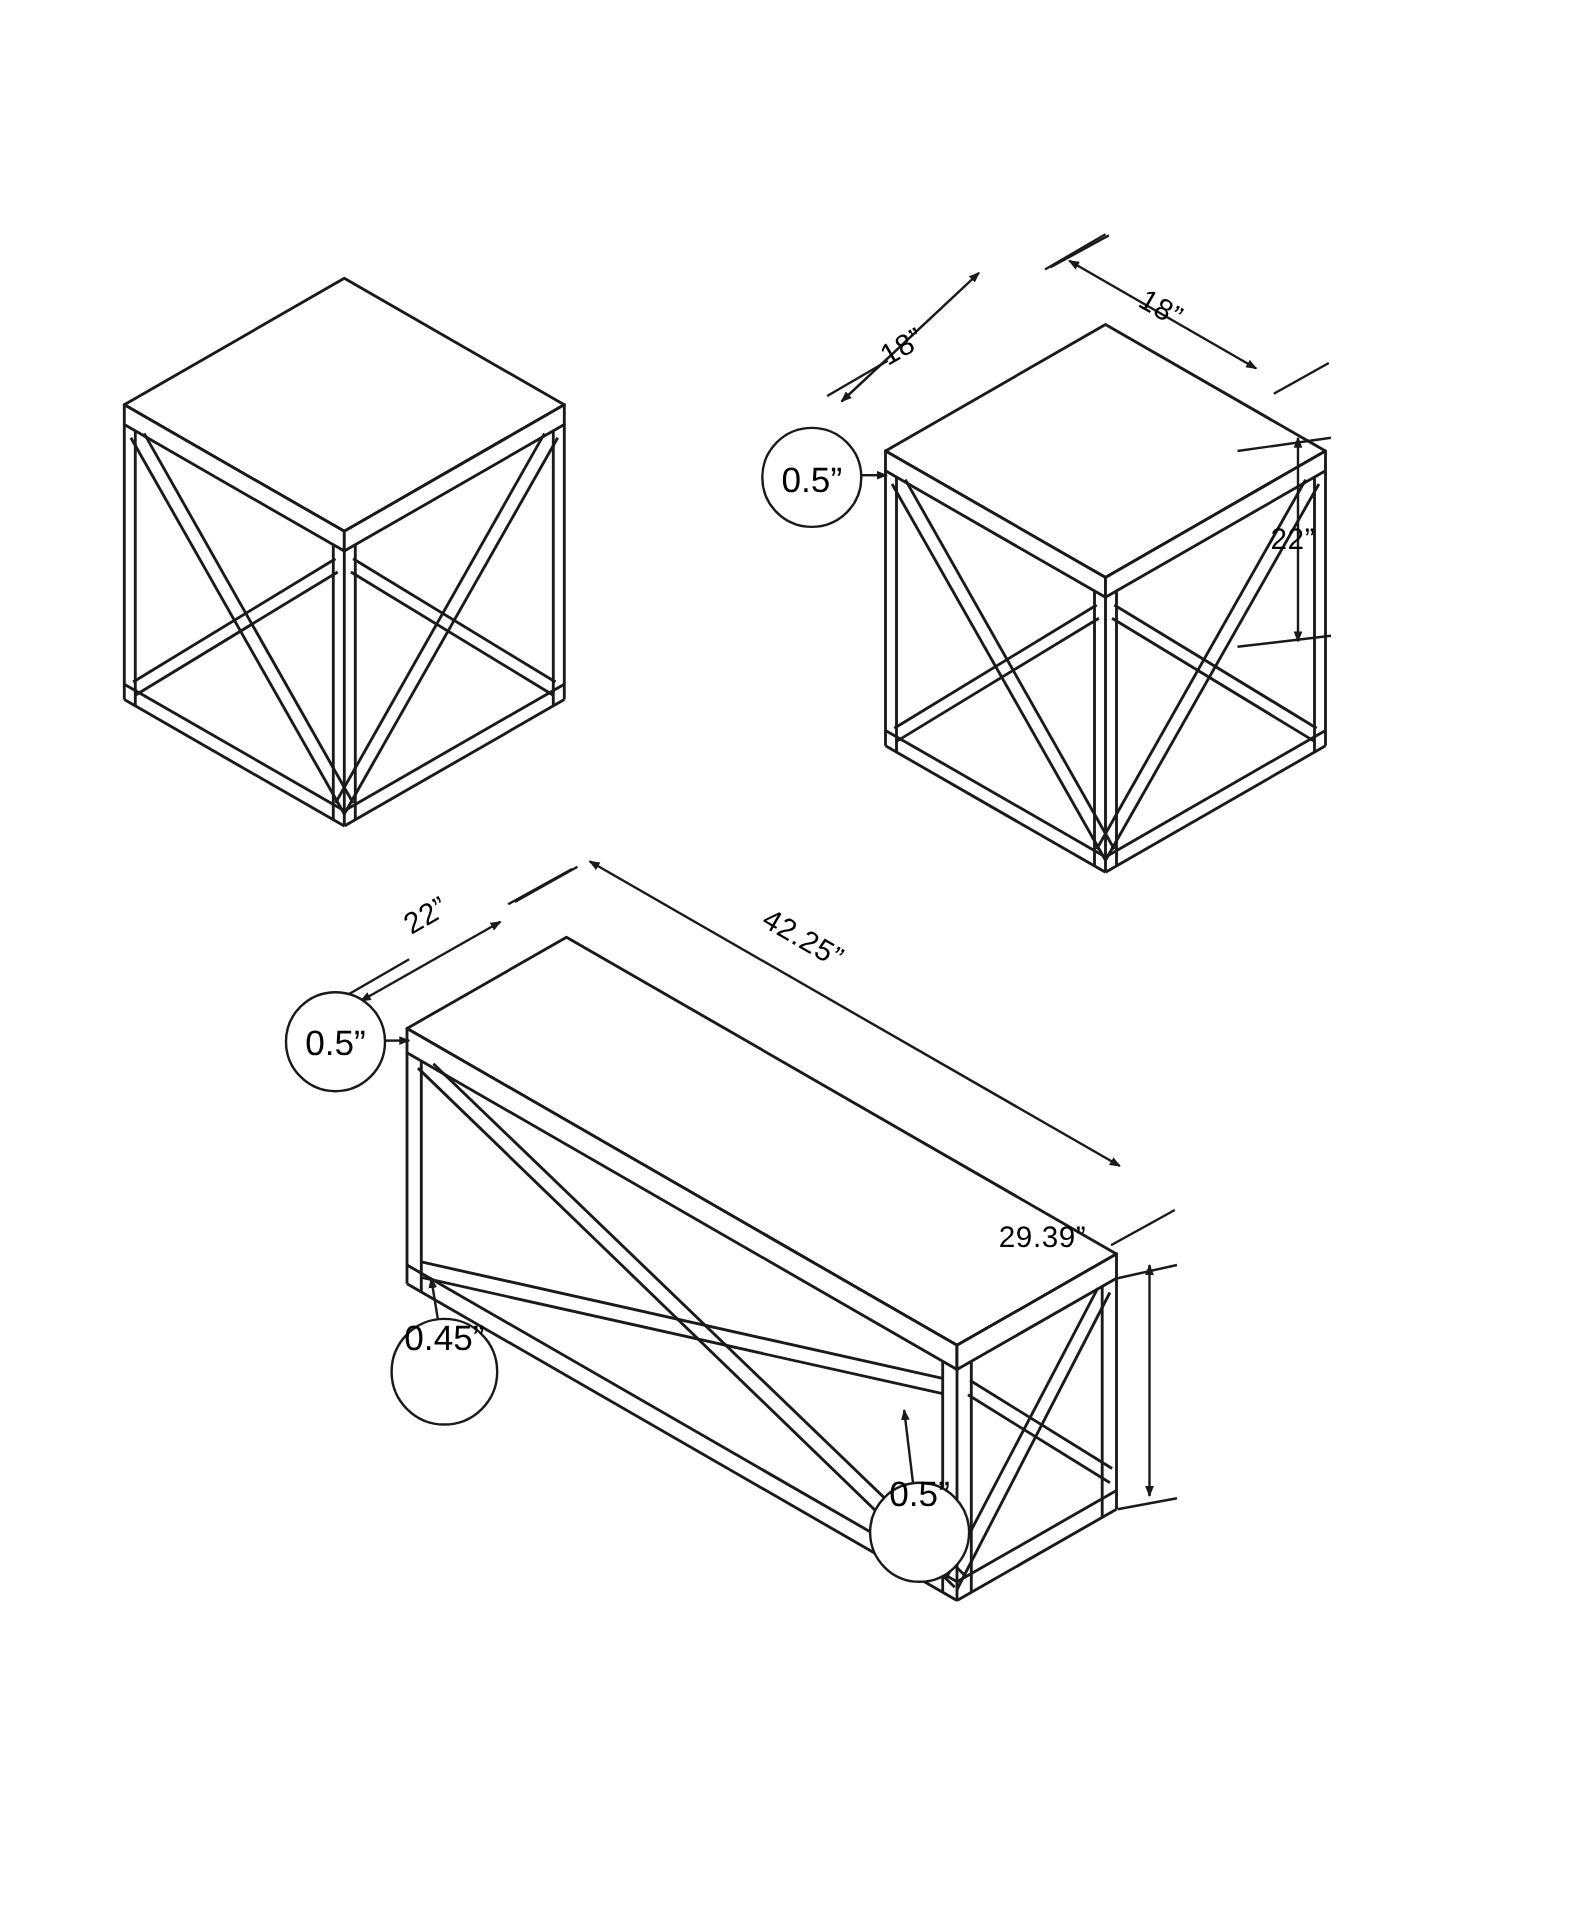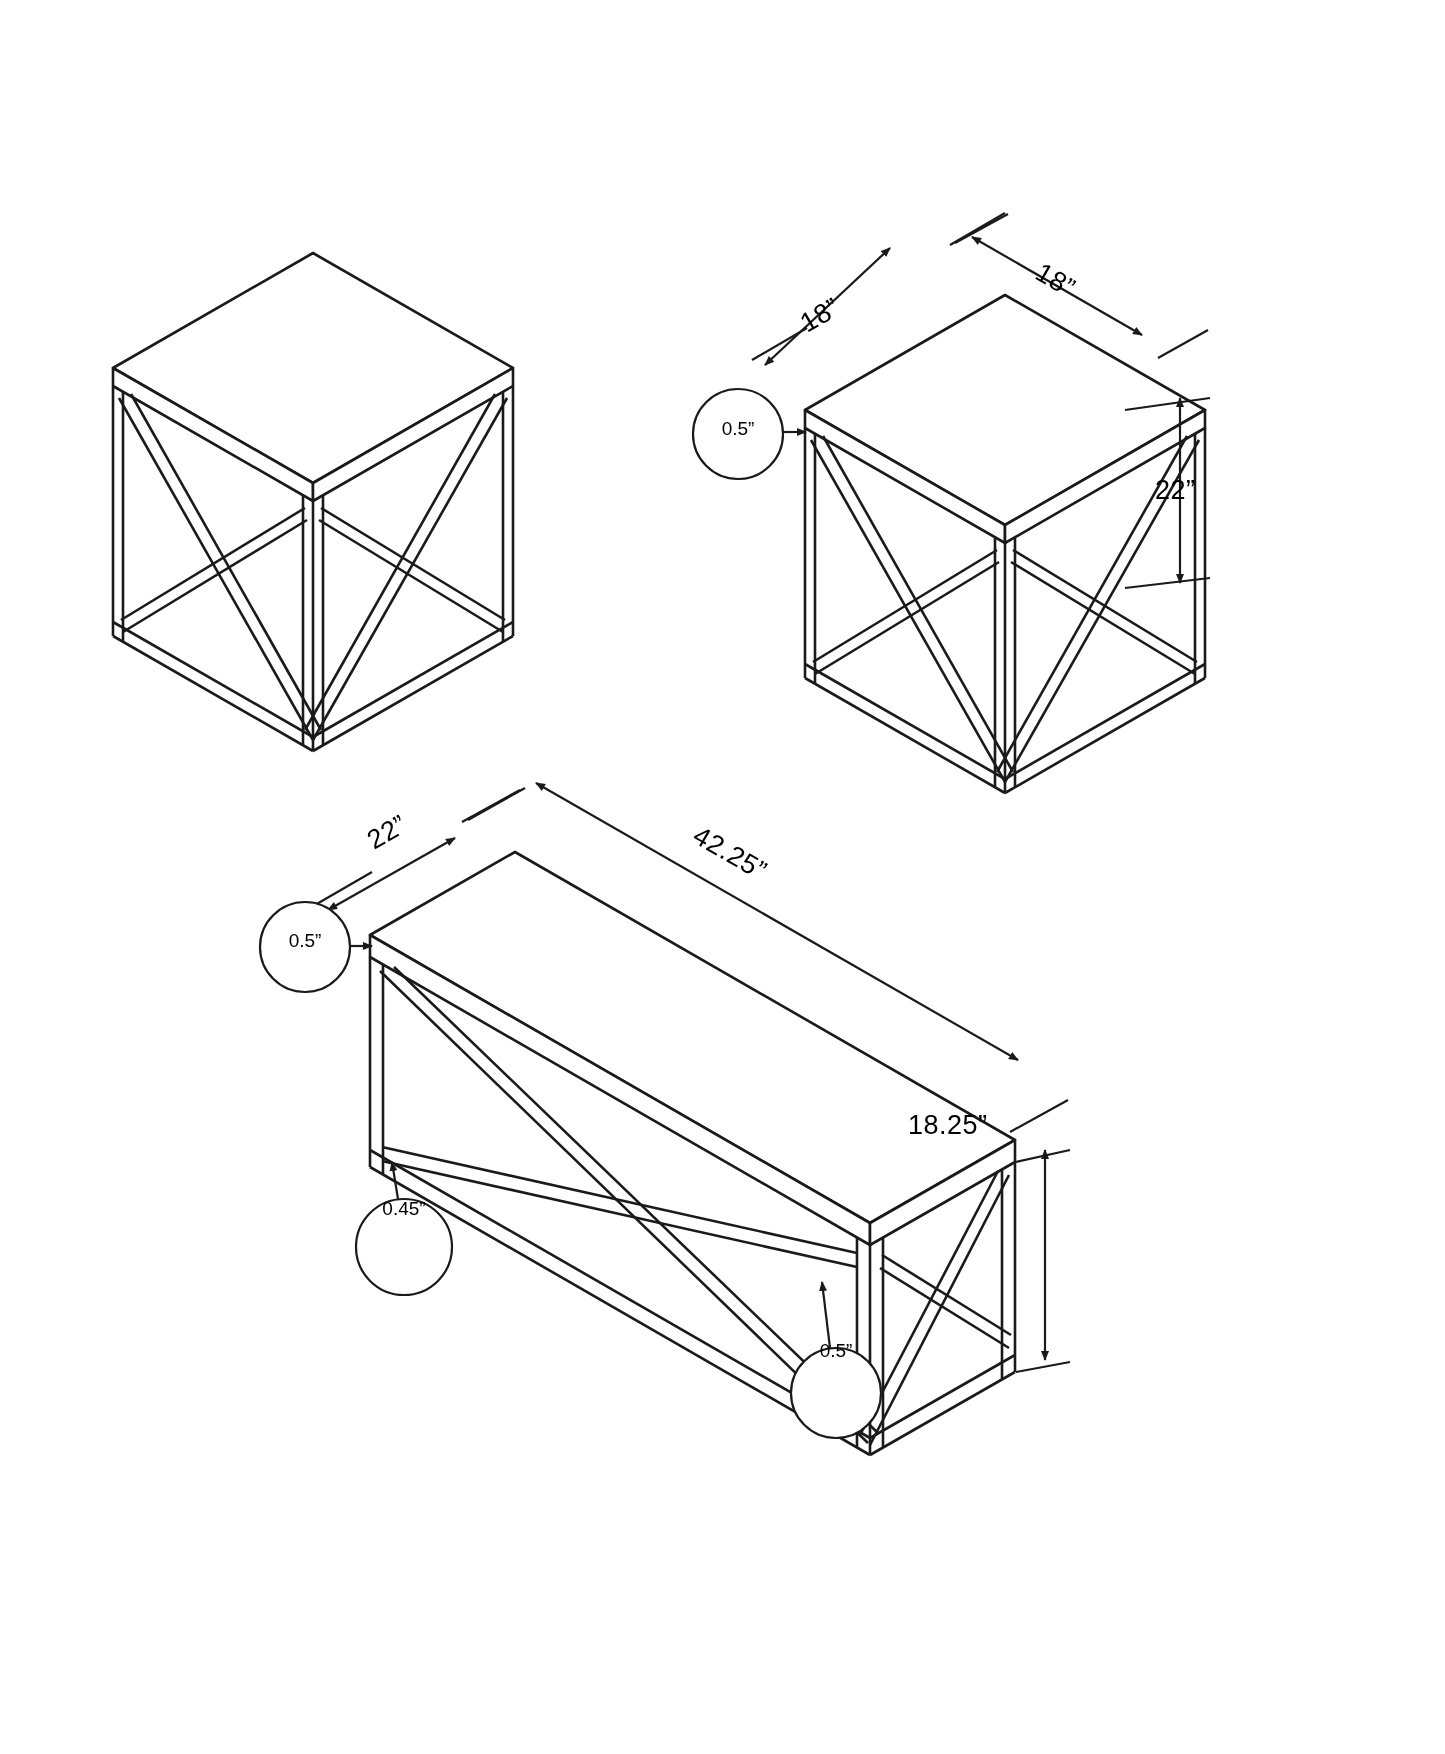--- a/index.html
+++ b/index.html
@@ -30,21 +30,21 @@
     position: absolute;
     font-family: "Liberation Sans", sans-serif;
     font-size: 27px;
     color: #000;
     white-space: nowrap;
     letter-spacing: 0.5px;
   }
   .callout-label {
     position: absolute;
     font-family: "Liberation Sans", sans-serif;
-    font-size: 19px;
+    font-size: 32px;
     color: #000;
     white-space: nowrap;
     text-align: center;
   }
 </style>
 </head>
 <body>
 
 <div id="sheet">
 
@@ -181,21 +181,21 @@
   <div class="dim-label" style="left:1035px; top:265px; transform:rotate(30deg);">18”</div>
 
   <div class="dim-label" style="left:1155px; top:475px;">22”</div>
 
   <div class="callout-label" style="left:693px; top:418px; width:90px;">0.5”</div>
 
   <div class="dim-label" style="left:367px; top:817px; transform:rotate(-30deg);">22”</div>
 
   <div class="dim-label" style="left:690px; top:838px; transform:rotate(30deg);">42.25”</div>
 
-  <div class="dim-label" style="left:908px; top:1110px;">18.25”</div>
+  <div class="dim-label" style="left:908px; top:1110px;">29.39”</div>
 
   <div class="callout-label" style="left:260px; top:930px; width:90px;">0.5”</div>
 
   <div class="callout-label" style="left:349px; top:1198px; width:110px;">0.45”</div>
 
   <div class="callout-label" style="left:791px; top:1340px; width:90px;">0.5”</div>
 
 </div>
 
 </body></html>

